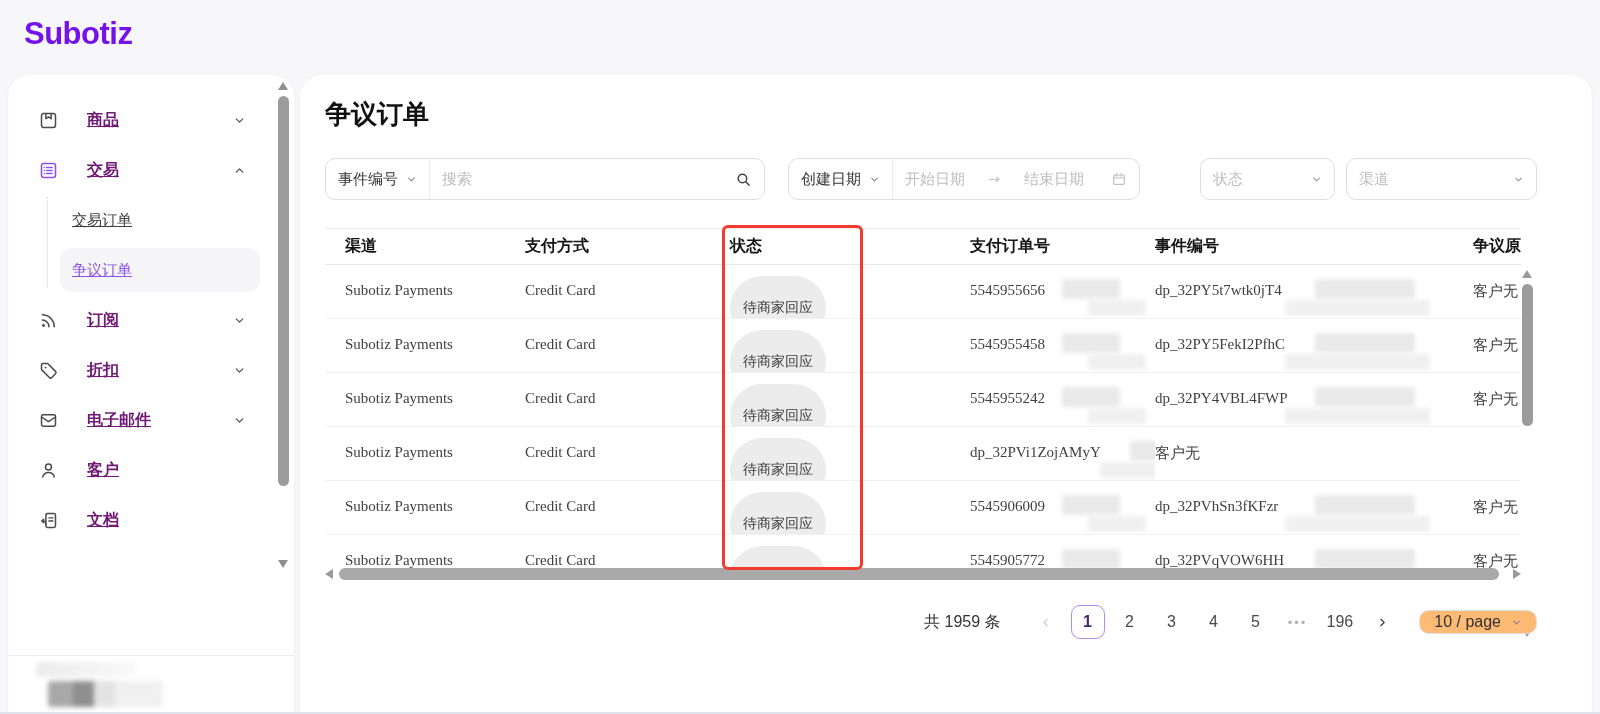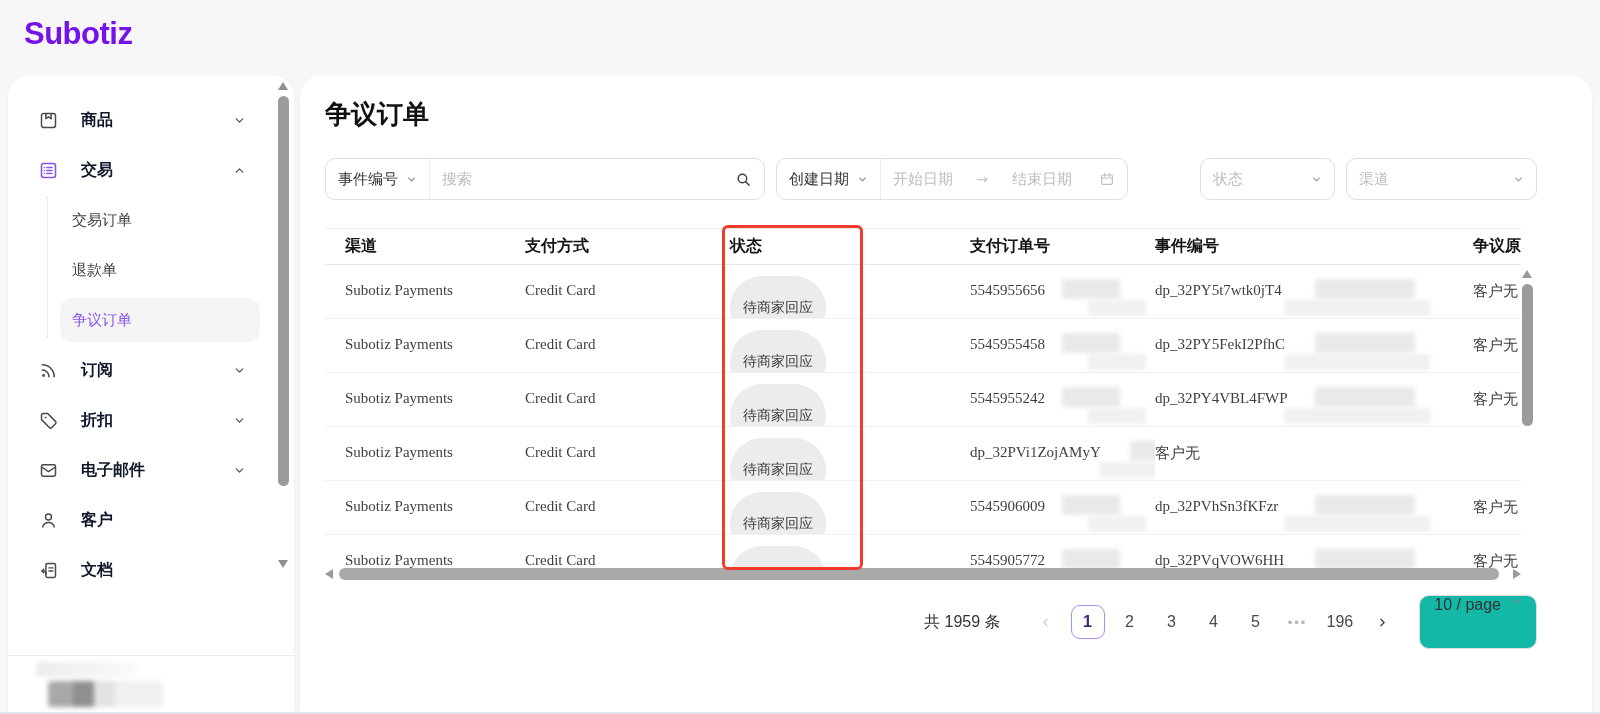--- a/index.html
+++ b/index.html
@@ -26,37 +26,37 @@
     position:absolute; left:300px; top:75px; width:1292px; height:639px;
     background:#fff; border-radius:22px 22px 0 0;
     box-shadow:0 1px 4px rgba(0,0,0,.04);
   }
   
   .nav { padding-top:20px; }
   .nav-item {
     position:relative; height:50px; display:flex; align-items:center;
     padding-left:30px; cursor:pointer;
   }
-  .nav-item .nlabel { margin-left:22px; font-size:16px; font-weight:700; color:#0f172a; }
+  .nav-item .nlabel { margin-left:28px; font-size:16px; font-weight:700; color:#701a75;text-decoration:underline; }
   .nav-item .chev { position:absolute; right:48px; }
   .subnav { position:relative; }
   .subnav::before {
     content:""; position:absolute; left:39px; top:2px; bottom:8px;
     border-left:1px dotted #d8d8d8;
   }
   .sub-item {
     height:50px; display:flex; align-items:center; padding-left:64px;
     font-size:15px; color:#3d3d3d; cursor:pointer; position:relative;
   }
   .sub-item.active { color:var(--accent,#8b53e6); }
   .sub-item.active::before {
     content:""; position:absolute; left:52px; right:34px; top:3px; bottom:3px;
     background:#f5f5f7; border-radius:12px; z-index:0;
   }
-  .sub-item span { position:relative; z-index:1; }
+  .sub-item span { position:relative; z-index:1;text-decoration:underline; }
   .icon20 { width:21px; height:21px; flex:0 0 21px; }
   
   .sb-scroll { position:absolute; right:4px; top:5px; width:13px; height:575px; }
   .sb-scroll .arrow-up, .sb-scroll .arrow-dn {
     position:absolute; left:1px; width:0; height:0;
     border-left:5.5px solid transparent; border-right:5.5px solid transparent;
   }
   .sb-scroll .arrow-up { top:2px; border-bottom:8px solid #8f8f8f; }
   .sb-scroll .arrow-dn { top:480px; border-top:8px solid #8f8f8f; }
   .sb-scroll .thumb {
@@ -75,21 +75,21 @@
     filter:blur(2.5px); border-radius:3px;}
   
   .page-title { position:absolute; left:25px; top:22px; font-size:26px; font-weight:800; color:#111; }
   
   .fgroup {
     position:absolute; top:83px; height:42px; background:#fff;
     border:1px solid #dedede; border-radius:10px;
     display:flex; align-items:center; font-size:15px;
   }
   .fg-search { left:25px; width:440px; }
-  .fg-date   { left:476px; width:352px;text-align:center; }
+  .fg-date   { left:488px; width:352px;text-align:center; }
   .fg-status { left:900px; width:135px; }
   .fg-channel{ left:1046px; width:191px; }
   .fseg { display:flex; align-items:center; height:100%; padding:0 12px; cursor:pointer; }
   .fseg.bordered { border-right:1px solid #ececec; }
   .fseg .flabel { color:#333; }
   .fseg .flabel.dim { color:#bdbdbd; }
   .fseg .chev { margin-left:8px; }
   .fph { color:#bdbdbd; padding:0 12px; }
   .spacer { flex:1; }
   .iconbtn { padding:0 12px; display:flex; align-items:center; cursor:pointer; }
@@ -155,22 +155,22 @@
   }
   .total { margin-right:20px; color:#333; }
   .pbtn {
     min-width:34px; height:34px; display:flex; align-items:center; justify-content:center;
     border-radius:9px; cursor:pointer; padding:0 4px;
   }
   .pbtn.current { border:1px solid #b18cef; color:#44276e; font-weight:700; }
   .pbtn.disabled { cursor:default; }
   .dots { color:#b5b5b5; letter-spacing:2px; font-size:13px; }
   .size-select {
-    margin-left:12px; height:54px; padding:0 14px; border:1px solid #dedede; border-radius:10px;
-    display:flex; align-items:flex-start; gap:10px; color:#333; cursor:pointer; background:#14b8a6;
+    margin-left:12px; height:24px; padding:0 14px; border:1px solid #dedede; border-radius:10px;
+    display:flex; align-items:center; gap:10px; color:#333; cursor:pointer; background:#fdba74;
   }
   
   .win-edge { position:absolute; left:0; bottom:0; width:100%; height:2px; background:#dde4ec; }
   svg { display:block; }
 </style>
 </head>
 <body>
 
 <header class="topbar">
   <div class="logo">Subotiz</div>
@@ -198,23 +198,20 @@
         </svg>
       <span class="nlabel">交易</span>
       <svg class="chev" width="13" height="13" viewBox="0 0 24 24" fill="none" stroke="#555" stroke-width="2.4" stroke-linecap="round" stroke-linejoin="round">
           <polyline points="6 15 12 9 18 15"></polyline>
         </svg>
     </div>
 
     <div class="subnav">
       <div class="sub-item">
         <span>交易订单</span>
-      </div>
-      <div class="sub-item">
-        <span>退款单</span>
       </div>
       <div class="sub-item active">
         <span>争议订单</span>
       </div>
     </div>
 
     <div class="nav-item">
       <svg class="icon20" viewBox="0 0 24 24" fill="none" stroke="#4a4a4a" stroke-width="1.8" stroke-linecap="round">
           <path d="M5 11.5a7.5 7.5 0 0 1 7.5 7.5"></path>
           <path d="M5 5.5A13.5 13.5 0 0 1 18.5 19"></path>

